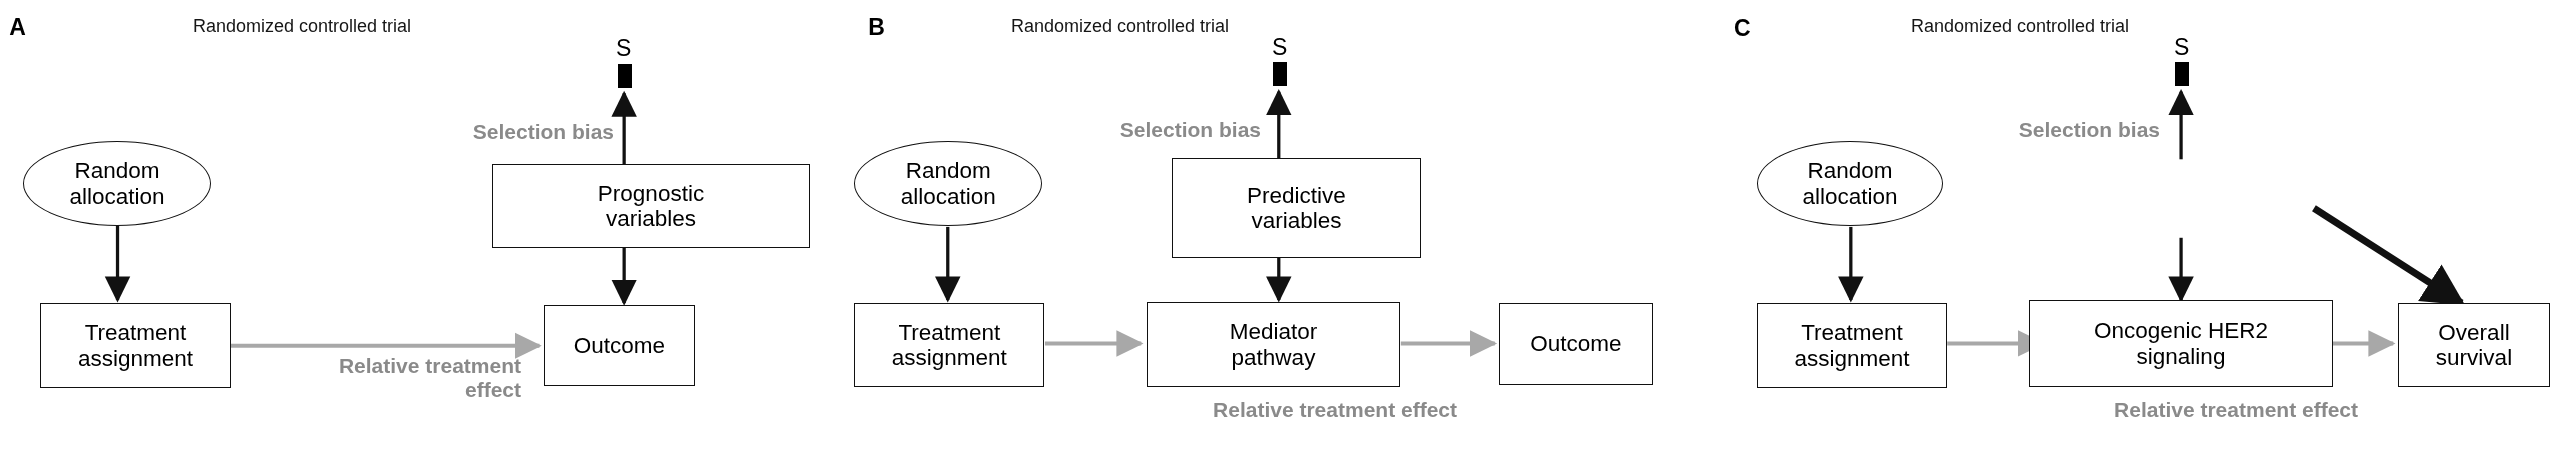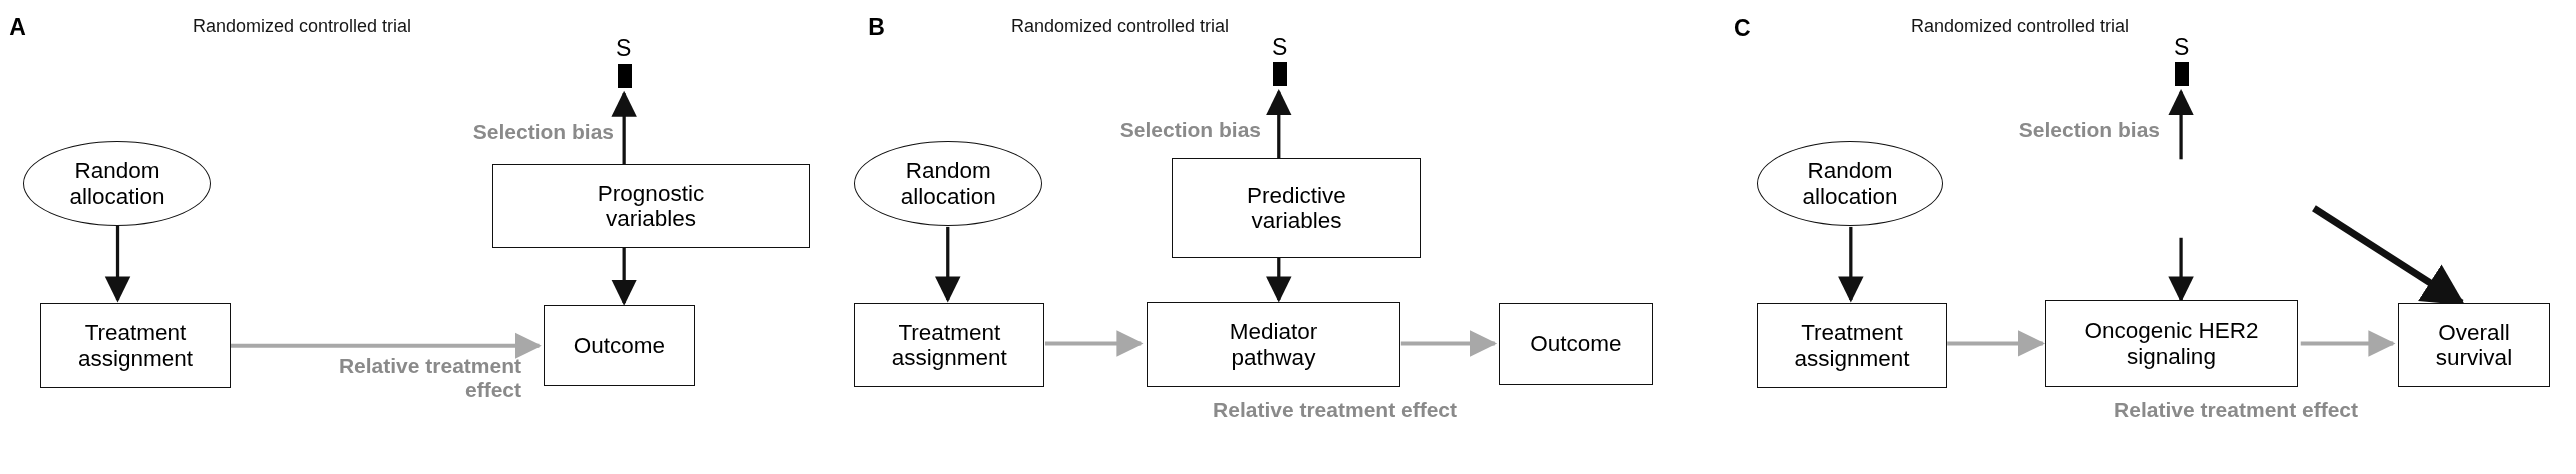--- a/index.html
+++ b/index.html
@@ -253,21 +253,21 @@
       <span class="label">Random
 allocation</span>
     </div>
 
     <div class="node box" style="left:40px; top:303px; width:190px; height:85px;">
       <span class="label">Treatment
 assignment</span>
     </div>
 
 
-    <div class="node box" style="left:328px; top:300px; width:253px; height:87px;">
+    <div class="node box" style="left:312px; top:300px; width:304px; height:87px;">
       <span class="label">Oncogenic HER2
 signaling</span>
     </div>
 
     <div class="node box" style="left:681px; top:303px; width:152px; height:84px;align-items:center;">
       <span class="label">Overall
 survival</span>
     </div>
 
     <div class="edge-label" style="left:249px; top:118px; width:194px; text-align:right;">Selection bias</div>

